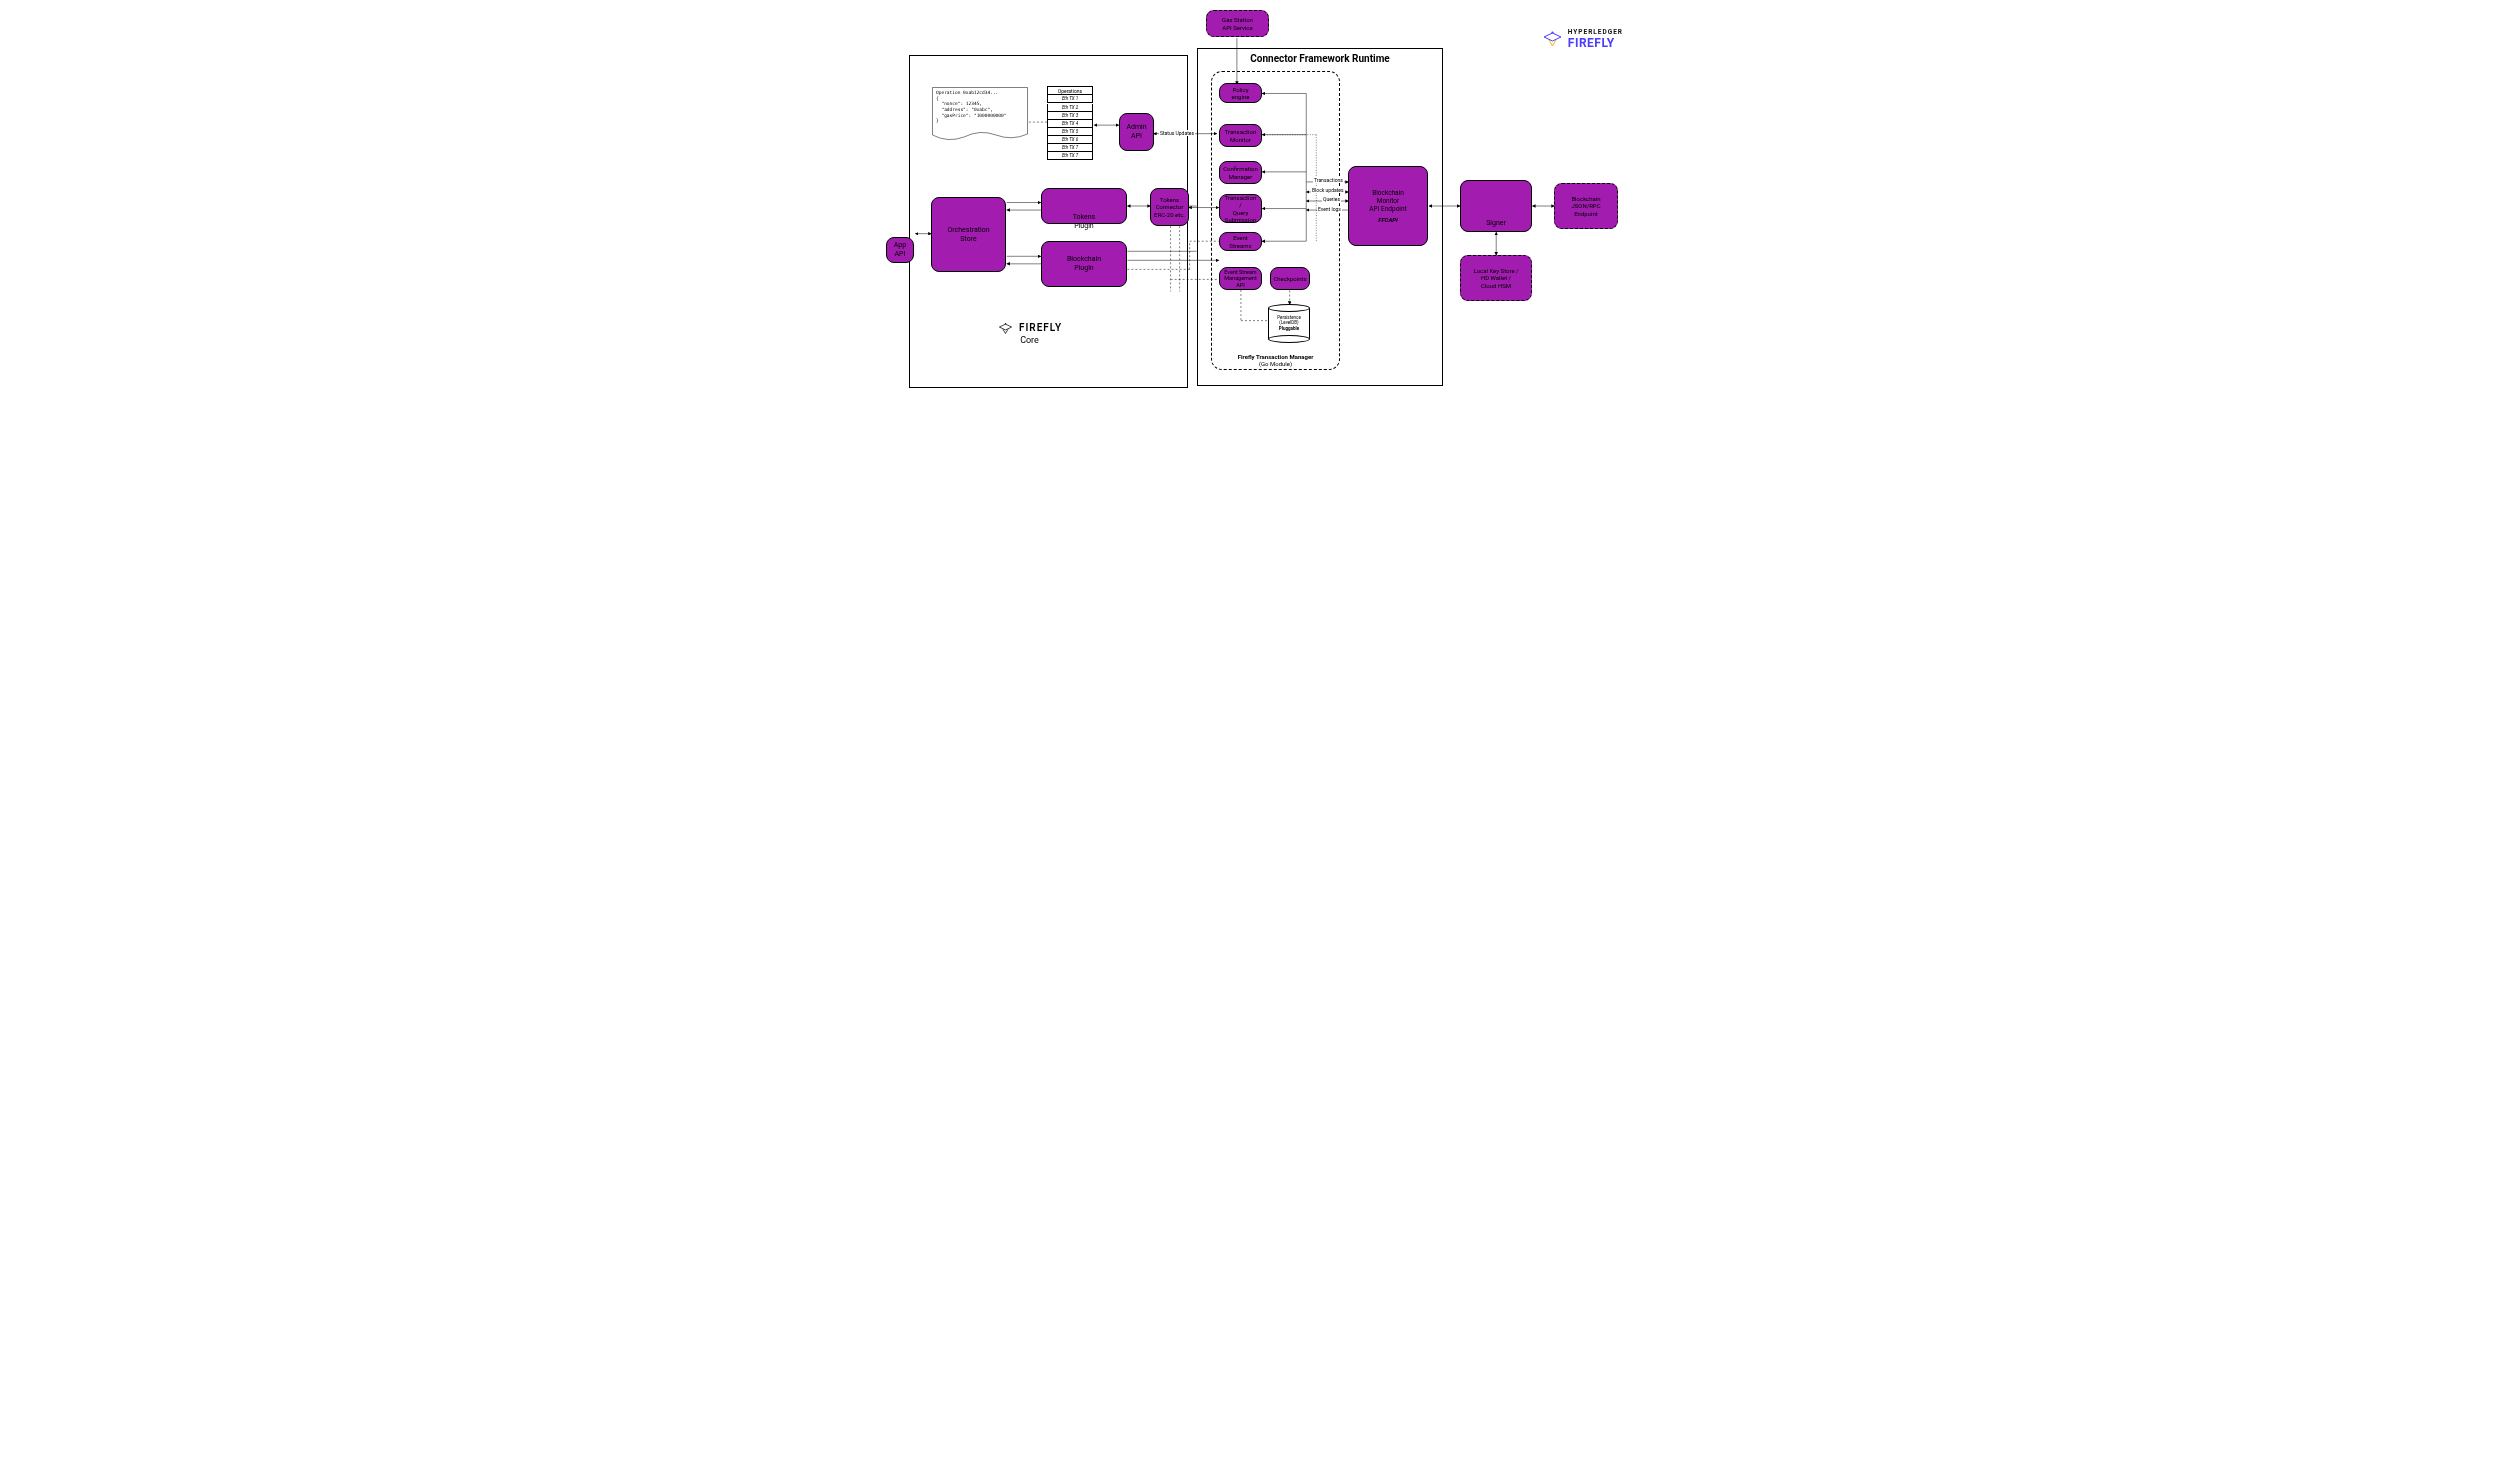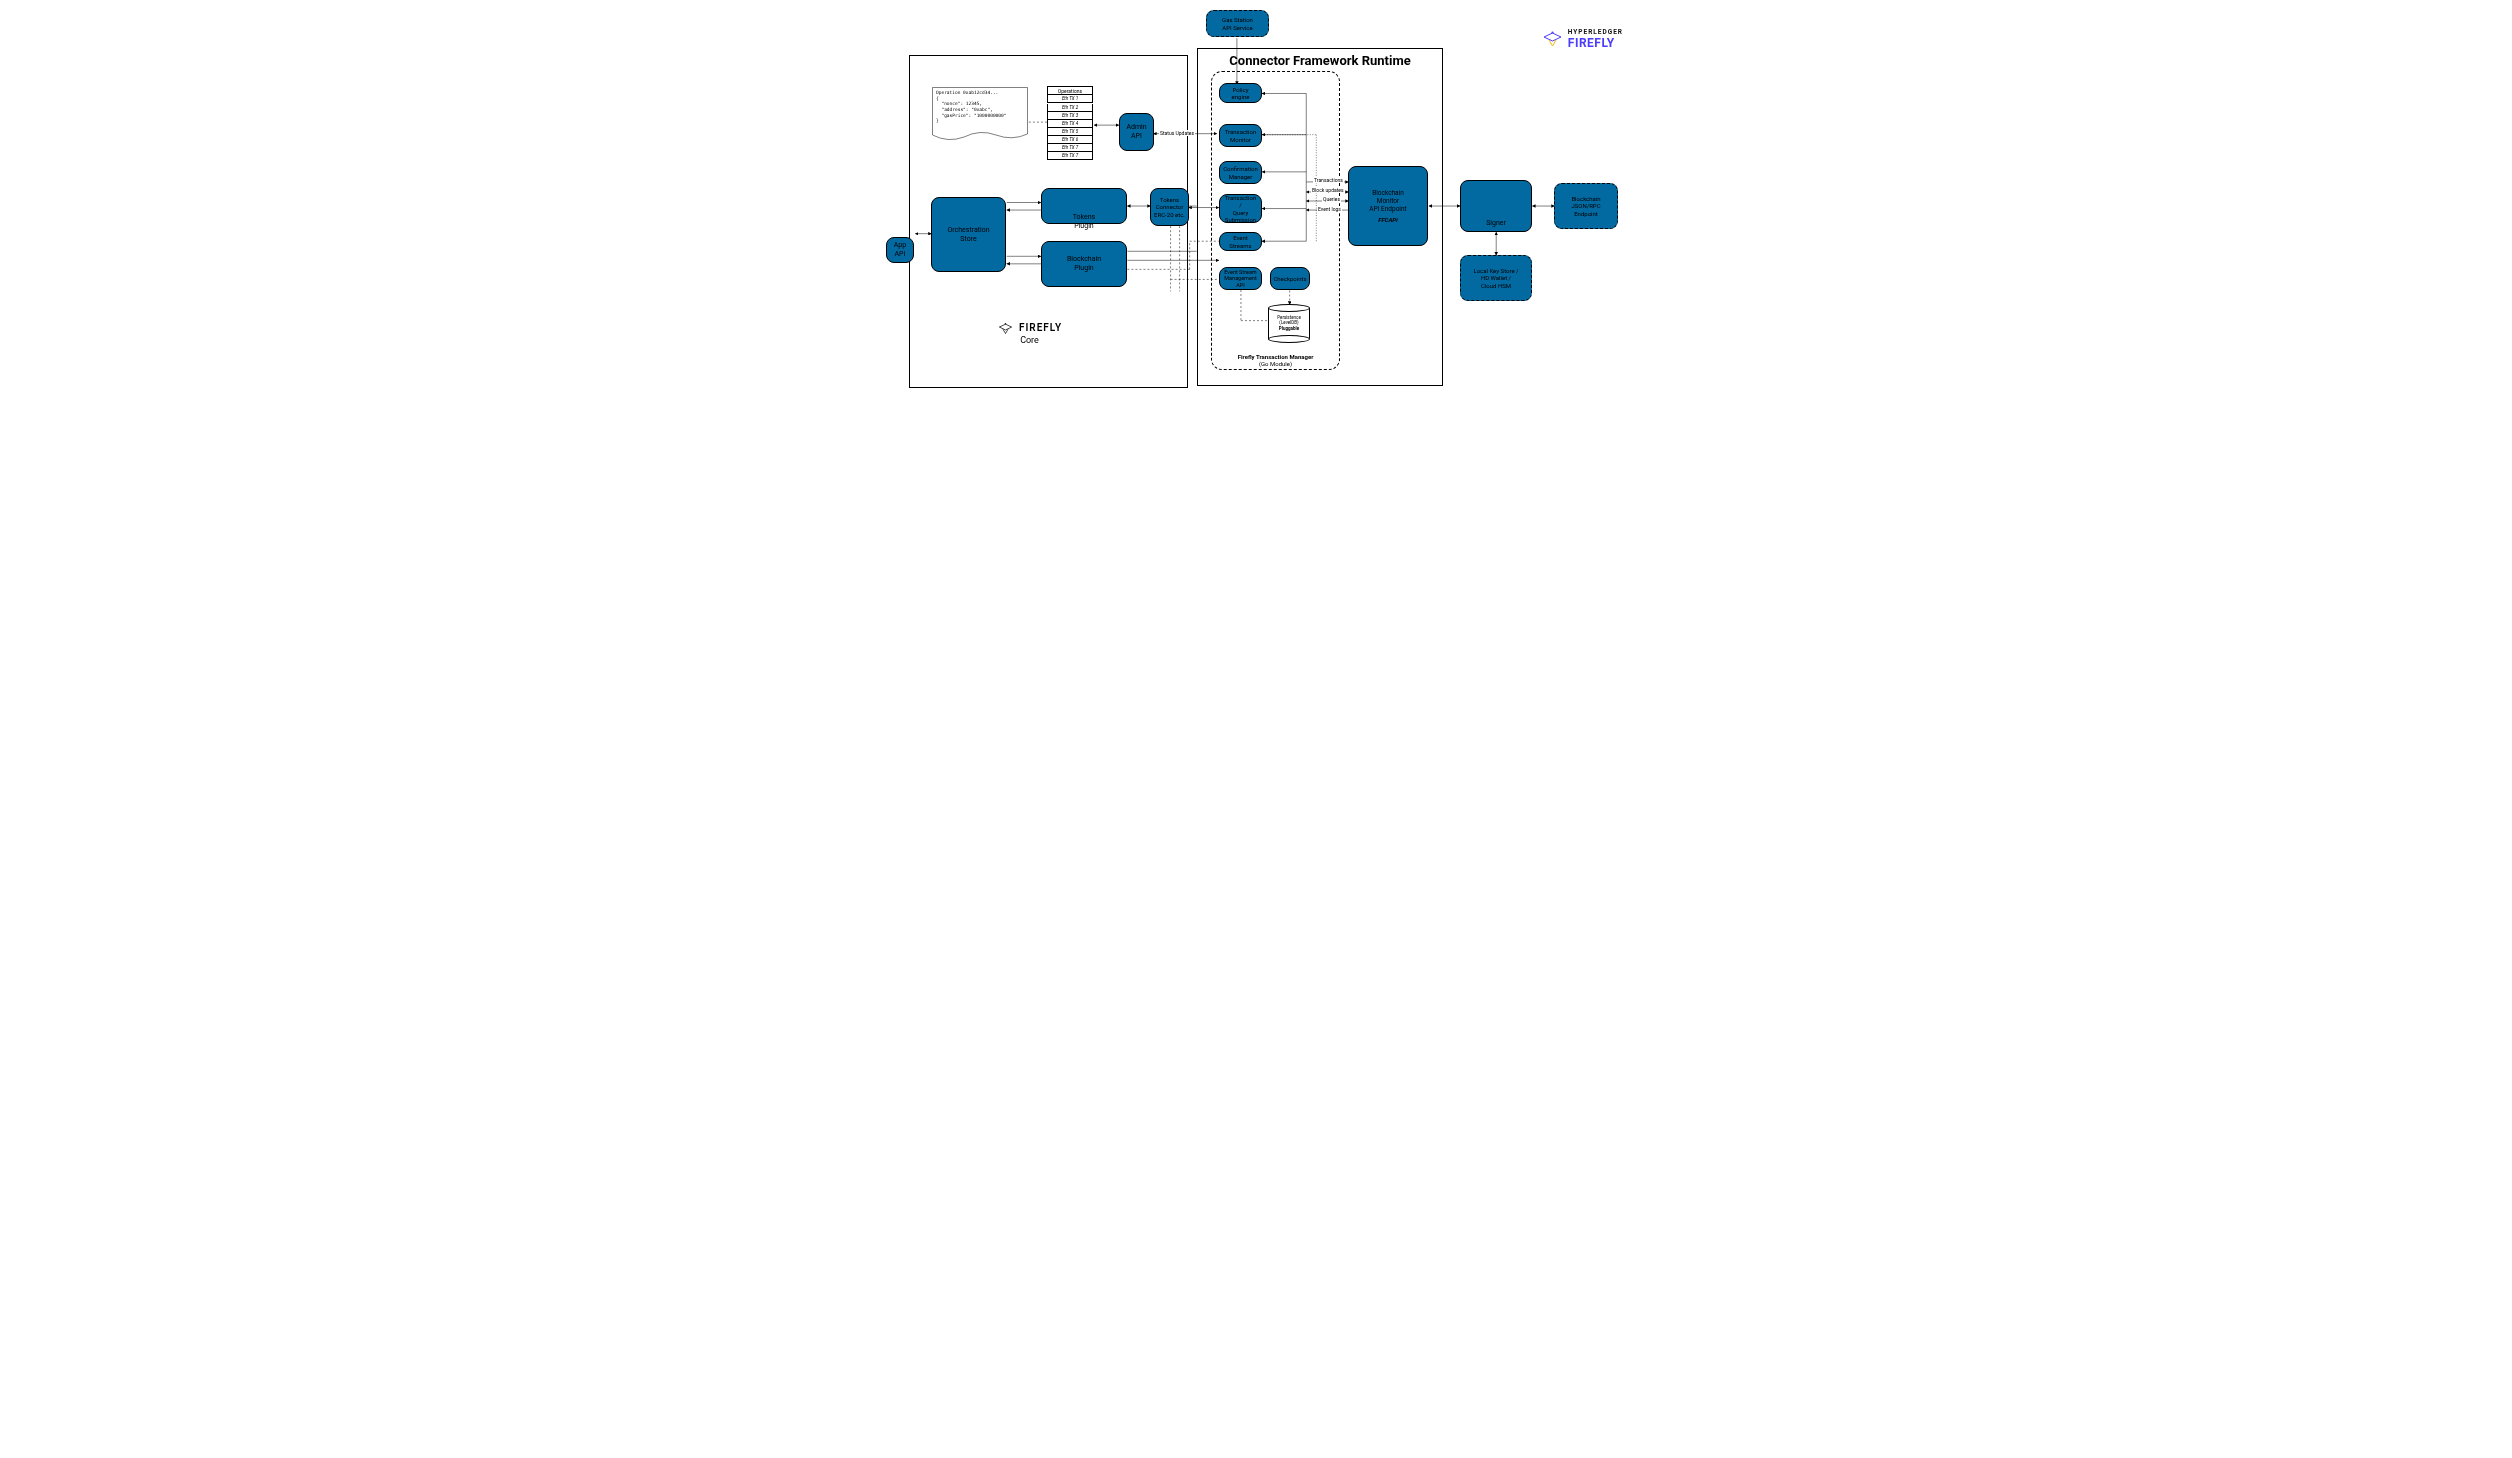--- a/index.html
+++ b/index.html
@@ -20,39 +20,39 @@
     position: absolute;
     border: 0.5px solid #000;
     border-radius: 8px;
     display: flex;
     align-items: center;
     justify-content: center;
     text-align: center;
     font-size: 7px;
     line-height: 1.25;
     padding: 3px;
-    background: #0369a1;
+    background: #a21caf;
   }
   .small { font-size: 6px; line-height: 1.2; }
   .tiny  { font-size: 5.5px; line-height: 1.15; }
   .dashed { border-style: dashed; }
   .bold { font-weight: 700; }
 
   
   #ff-core-container {
     position: absolute; left: 30px; top: 55px; width: 279px; height: 333px;
     border: 0.5px solid #000;
   }
   #cfr-container {
     position: absolute; left: 318px; top: 48px; width: 246px; height: 338px;
     border: 0.5px solid #000;
   }
   #cfr-title {
     position: absolute; left: 322px; top: 53px; width: 238px; text-align: center;
-    font-weight: 700; font-size: 13px;
+    font-weight: 700; font-size: 10px;
   }
   #ftm-dashed {
     position: absolute; left: 332px; top: 71px; width: 129px; height: 299px;
     border: 1px dashed #000; border-radius: 11px;
   }
   #ftm-title {
     position: absolute; left: 332px; top: 353px; width: 129px; text-align: center; font-size: 6px;
   }
   #ftm-title .bold { font-weight: 700; }
 

